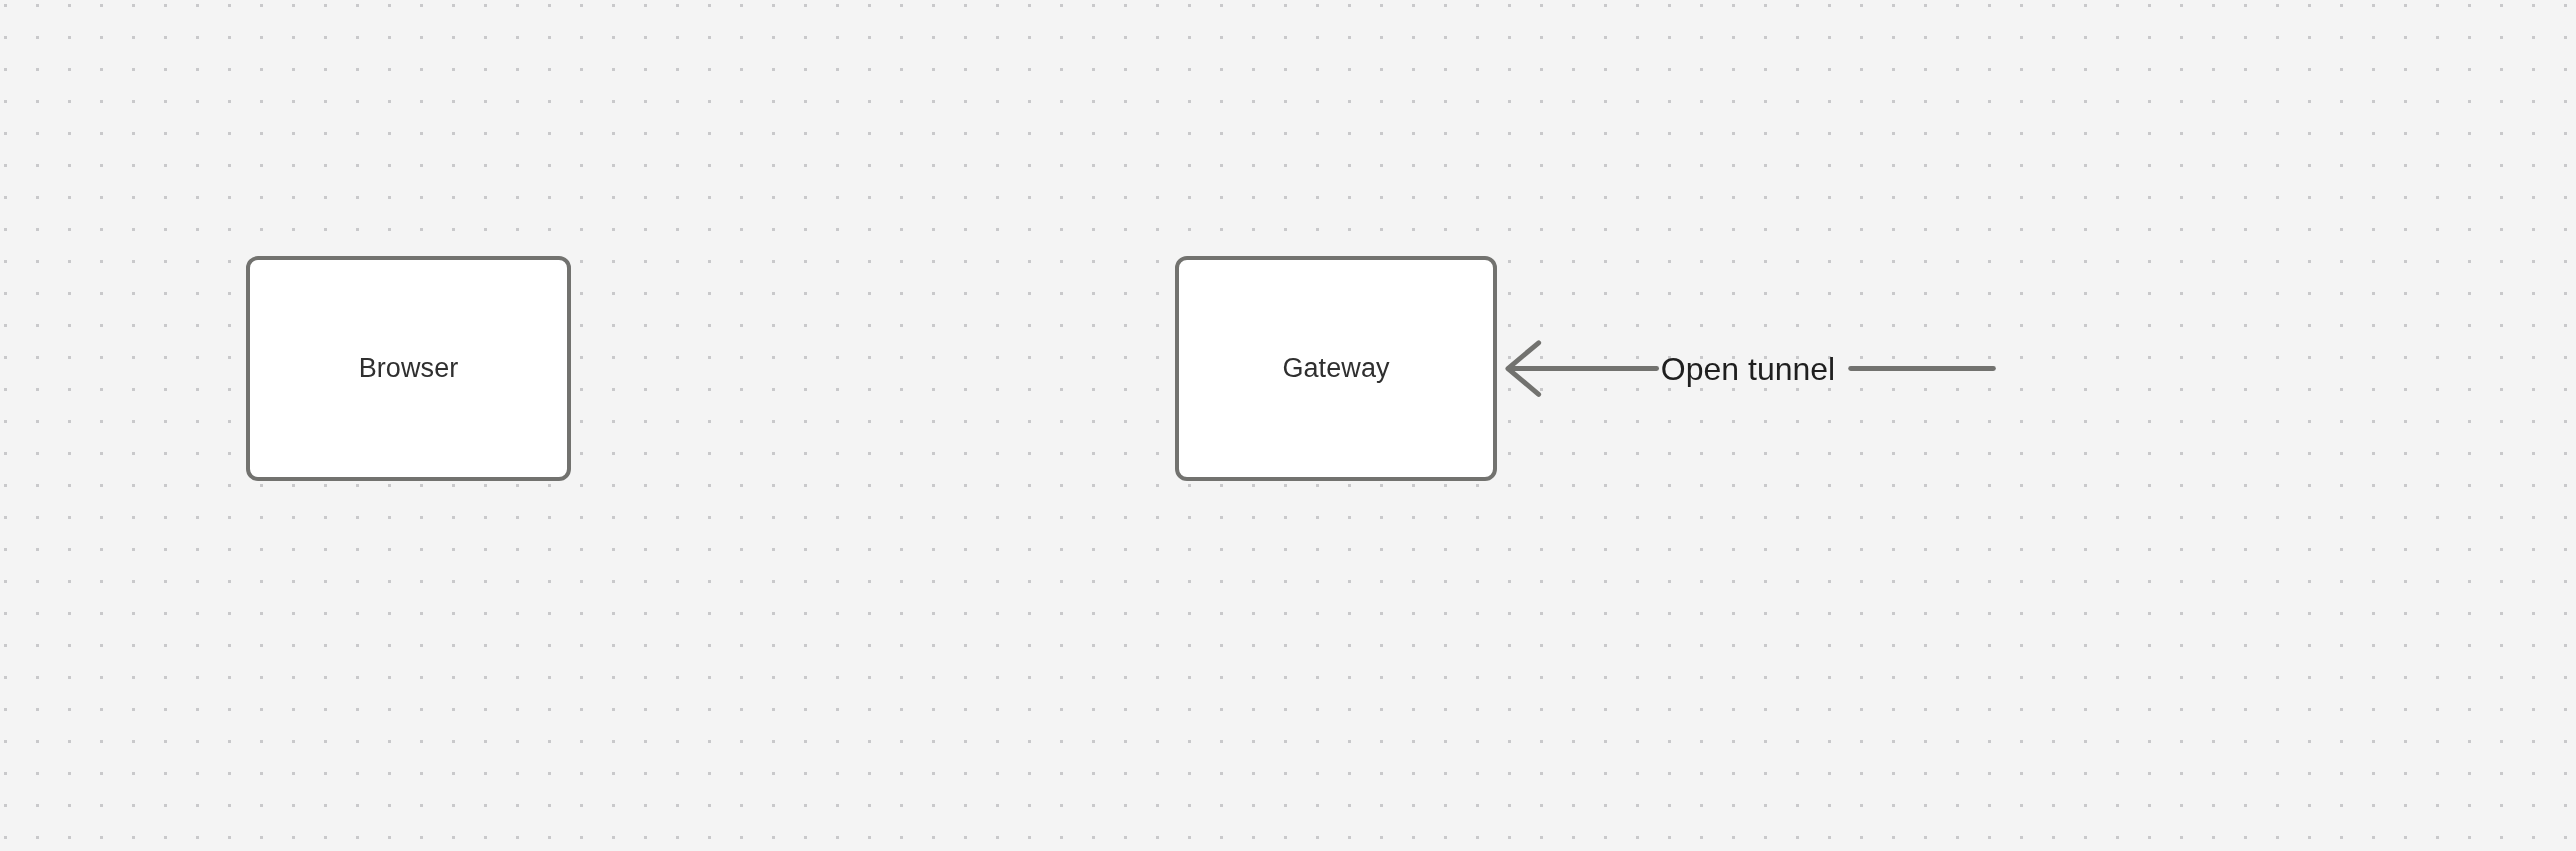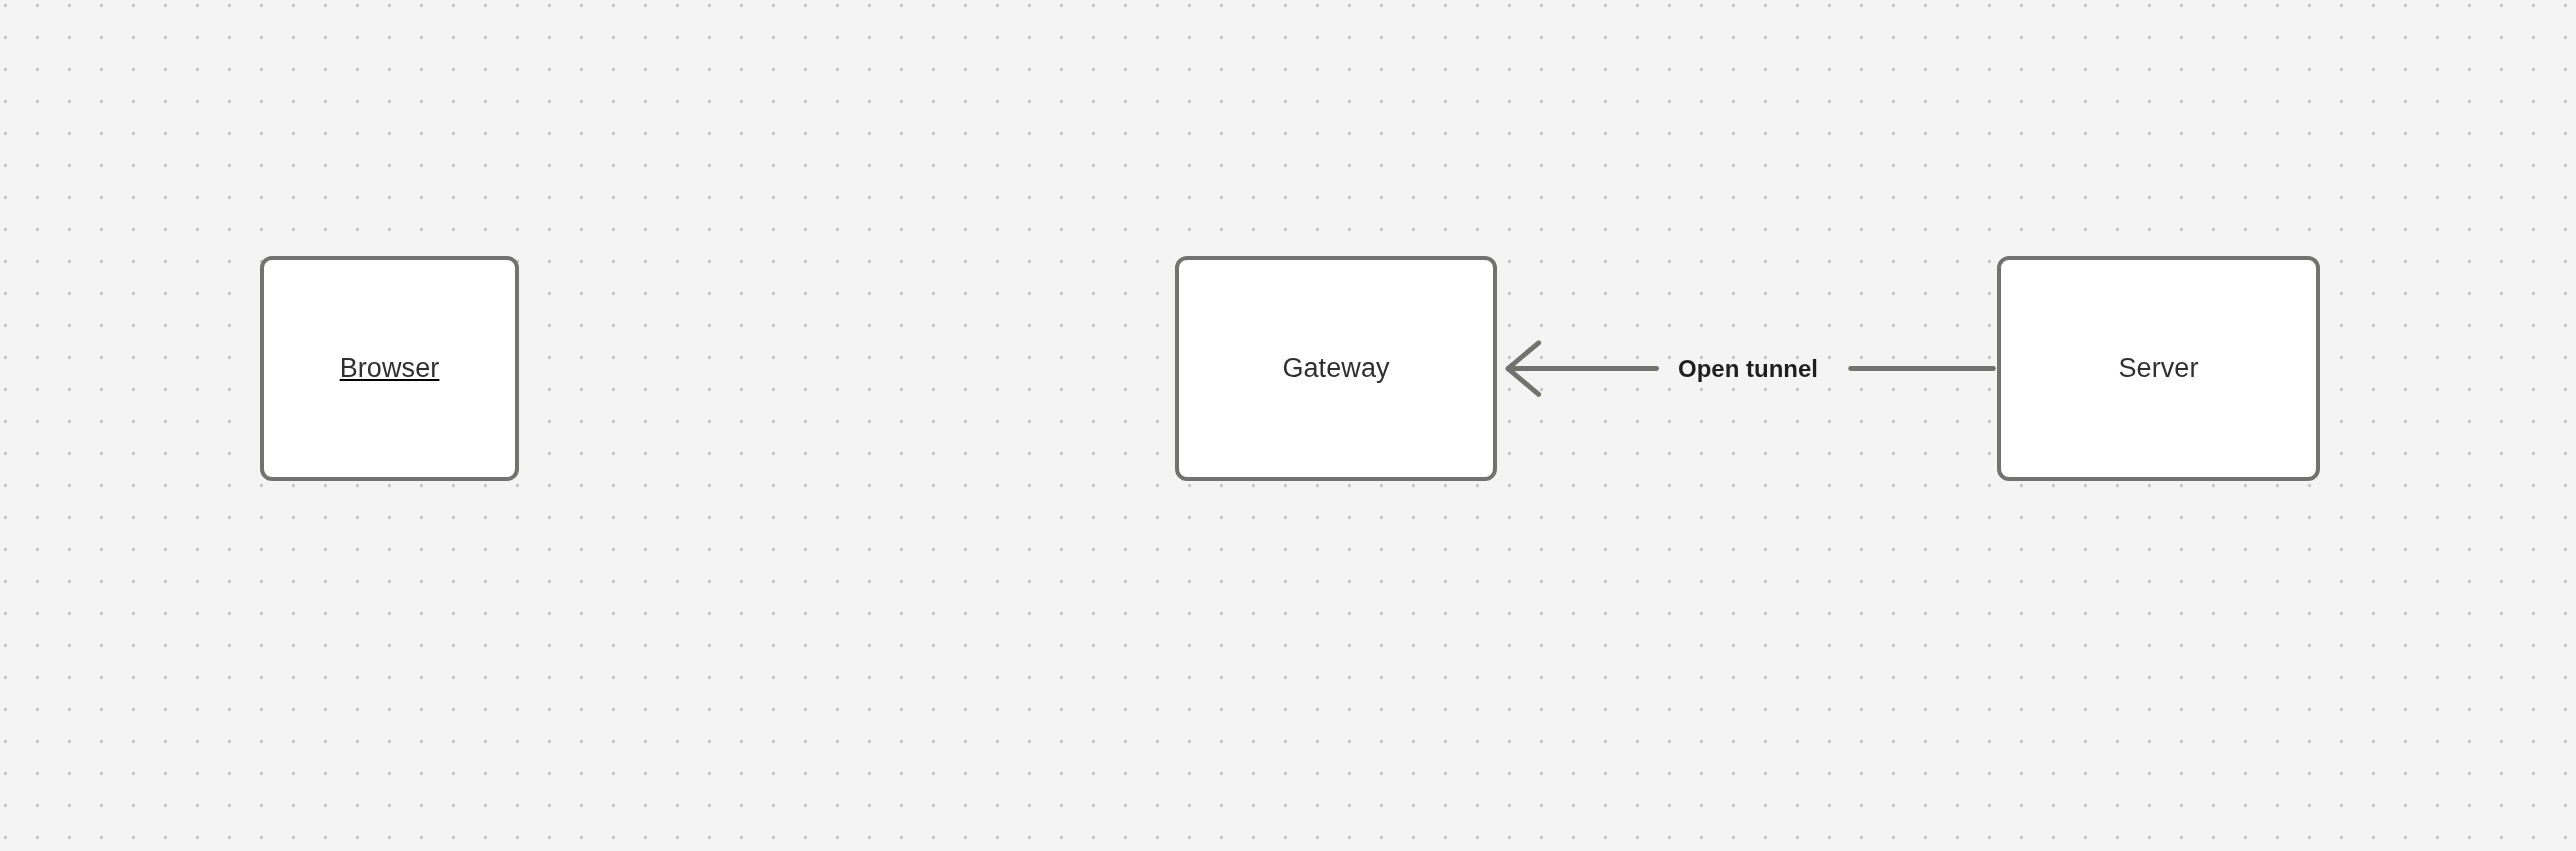--- a/index.html
+++ b/index.html
@@ -36,21 +36,21 @@
   }
   .node-label {
     font-size: 27px;
     line-height: 1;
     color: #2f2f2f;
     letter-spacing: 0.1px;
     white-space: nowrap;
     user-select: none;
   }
 
-  #node-browser { left: 260px; top: 256px; width: 259px; height: 225px; text-decoration: underline; }
+  #node-browser { left: 246px; top: 256px; width: 325px; height: 225px; }
   #node-gateway { left: 1175px; top: 256px; width: 322px; height: 225px; }
   #node-server  { left: 1997px; top: 256px; width: 323px; height: 225px; }
 
   
   .caption {
     position: absolute;
     text-align: center;
     font-size: 26px;
     line-height: 1.45;
     color: #1f1f1f;
@@ -67,27 +67,26 @@
   #edge-layer {
     position: absolute;
     left: 0;
     top: 0;
     width: 2576px;
     height: 851px;
     pointer-events: none;
   }
   .edge-label {
     position: absolute;
-    font-size: 24px;
+    font-size: 32px;
     line-height: 1;
     color: #1f1f1f;
     white-space: nowrap;
     user-select: none;
     transform: translate(-50%, -50%);
-    font-weight: bold;
   }
   #edge-label-tunnel {
     left: 1748px;
     top: 369px;
   }
 </style>
 </head>
 <body>
 
 <div id="canvas">
@@ -108,18 +107,15 @@
 
   <div class="node" id="node-browser">
     <span class="node-label">Browser</span>
   </div>
 
 
   <div class="node" id="node-gateway">
     <span class="node-label">Gateway</span>
   </div>
 
-  <div class="node" id="node-server">
-    <span class="node-label">Server</span>
-  </div>
 
 </div>
 
 
 </body></html>

